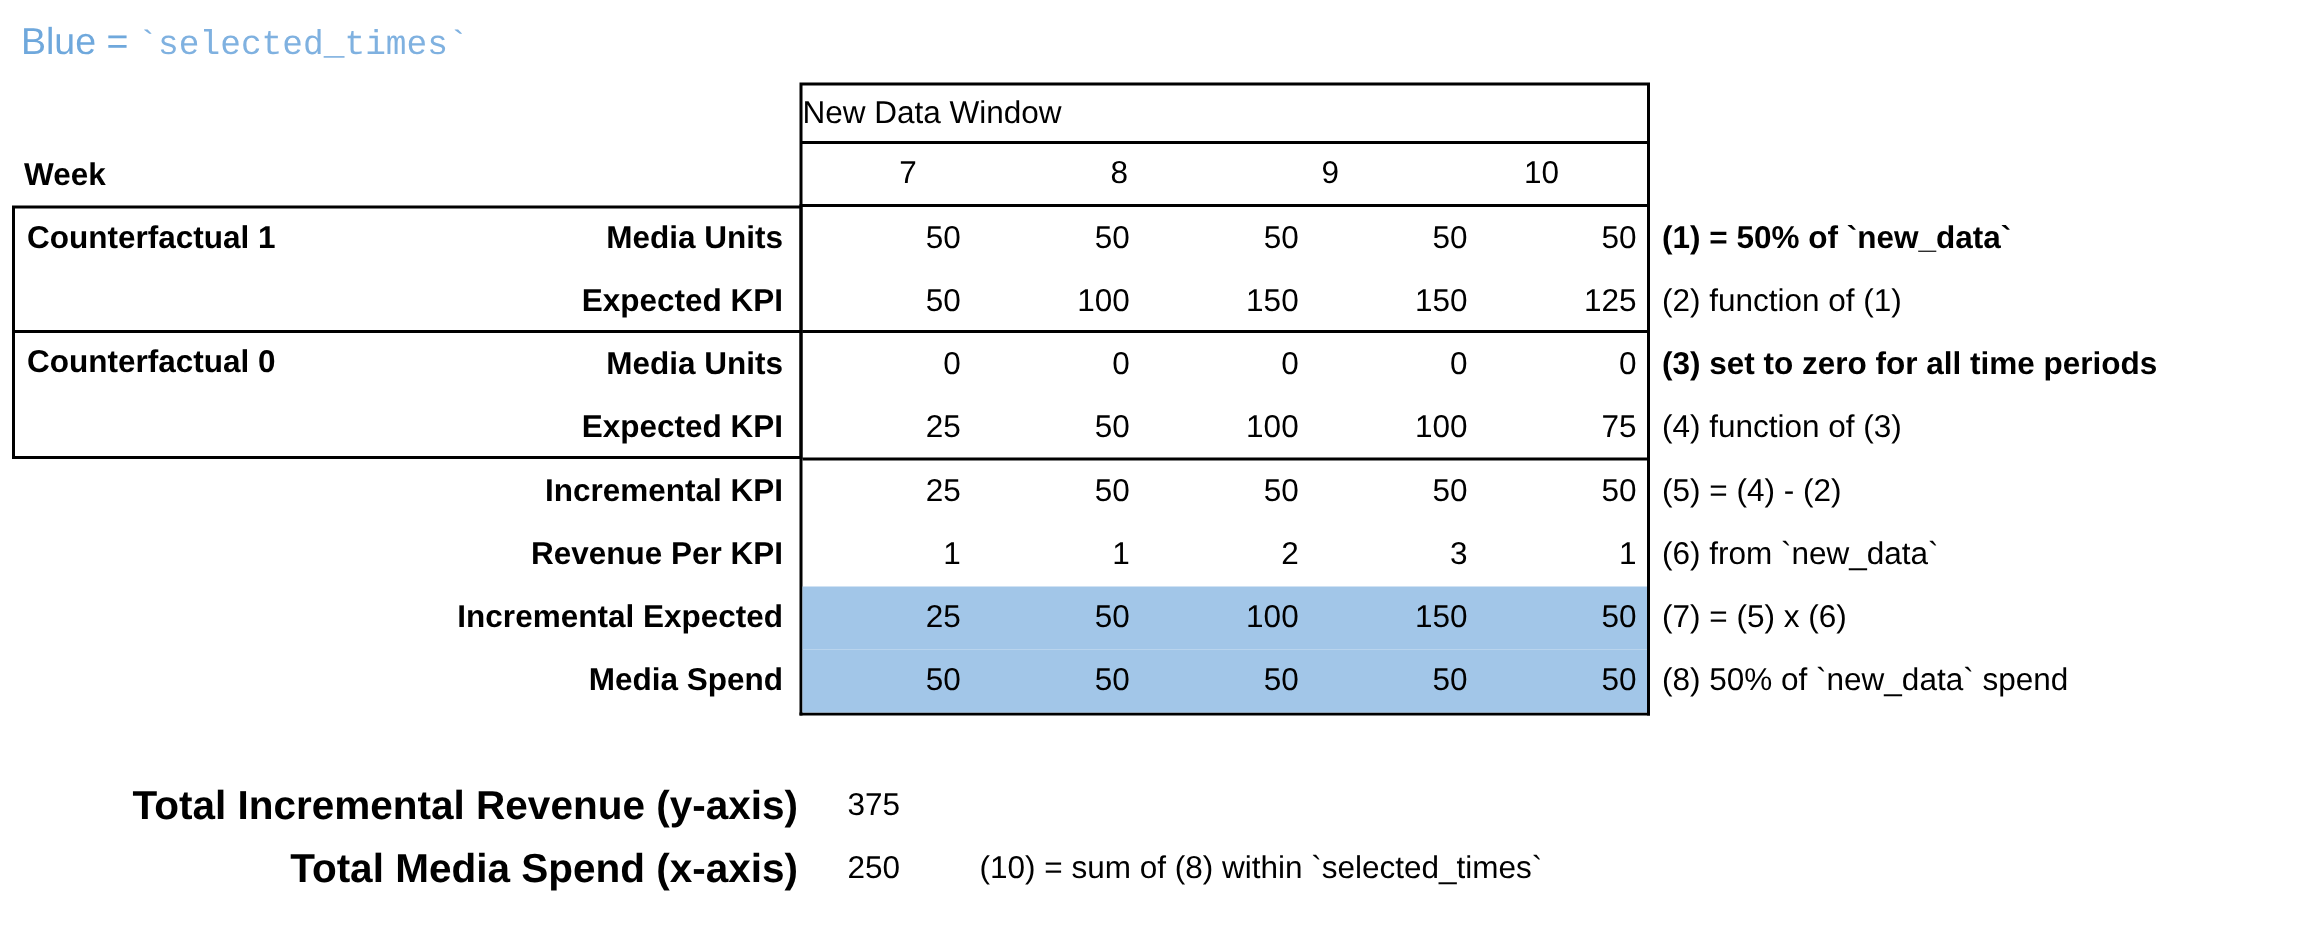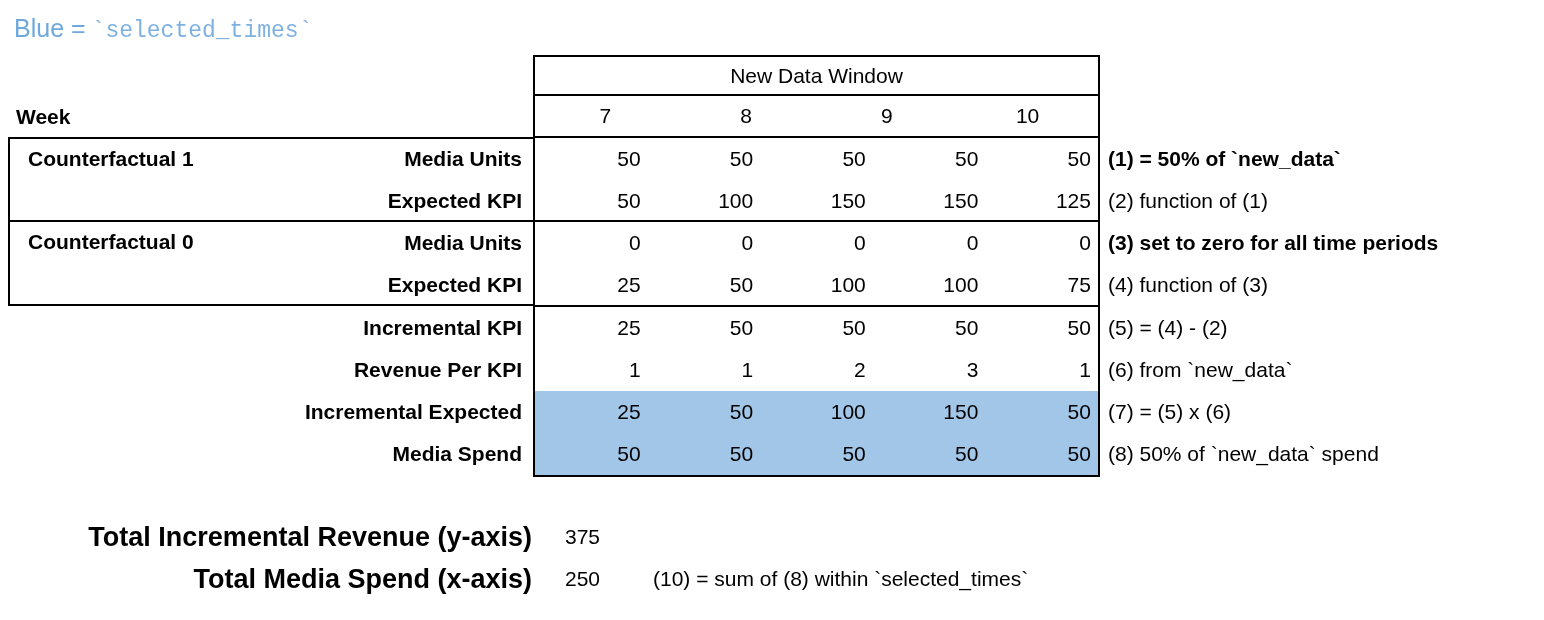--- a/index.html
+++ b/index.html
@@ -15,30 +15,30 @@
   .t-code { font-family:"Liberation Mono", monospace; font-size:23px; margin-left:6px; color:var(--tblue2,#7fb1e0); }
 
   
   .week-label { left:0; top:96px; width:531px; height:42px; line-height:42px;
     text-align:left; padding-right:9px; font-weight:bold; font-size:21px;margin-left:16px; }
 
   
   .group-box { left:8px; width:527px; border:2px solid #000; background:transparent; }
   .gb1 { top:137px; height:85px; }
   .gb2 { top:220px; height:86px; }
-  .group-label { padding-left:18px; height:42px; line-height:40px; font-weight:bold; font-size:21px; }
+  .group-label { padding-left:8px; height:42px; line-height:40px; font-weight:bold; font-size:21px; }
 
   
   .row-labels { left:0; top:138px; width:531px; }
   .rlabel { height:42.125px; line-height:42.125px; text-align:right; padding-right:9px;
     font-weight:bold; font-size:21px; white-space:nowrap; }
 
   
   .data-box { left:533px; top:55px; width:567px; height:422px; }
-  .window-header { height:41px; border:2px solid #000; text-align:center; line-height:37px; font-size:21px; }
+  .window-header { height:41px; border:2px solid #000; text-align:left; line-height:37px; font-size:21px; }
   .week-row { display:flex; height:42px; border-left:2px solid #000; border-right:2px solid #000; border-bottom:2px solid #000; }
   .wcell { flex:1; text-align:center; line-height:40px; font-size:21px; }
   .rows { height:339px; border-left:2px solid #000; border-right:2px solid #000; border-bottom:2px solid #000; }
   .grid-row { display:flex; height:42.125px; }
   .grid-row.group-end { border-bottom:2px solid #000; }
   .grid-row.hl { background:var(--hl,#a2c6e8); }
   .cell { flex:1; text-align:right; padding-right:7px; line-height:42px; font-size:21px;padding-left:28px; }
 
   
   .annotations { left:1108px; top:138px; }

